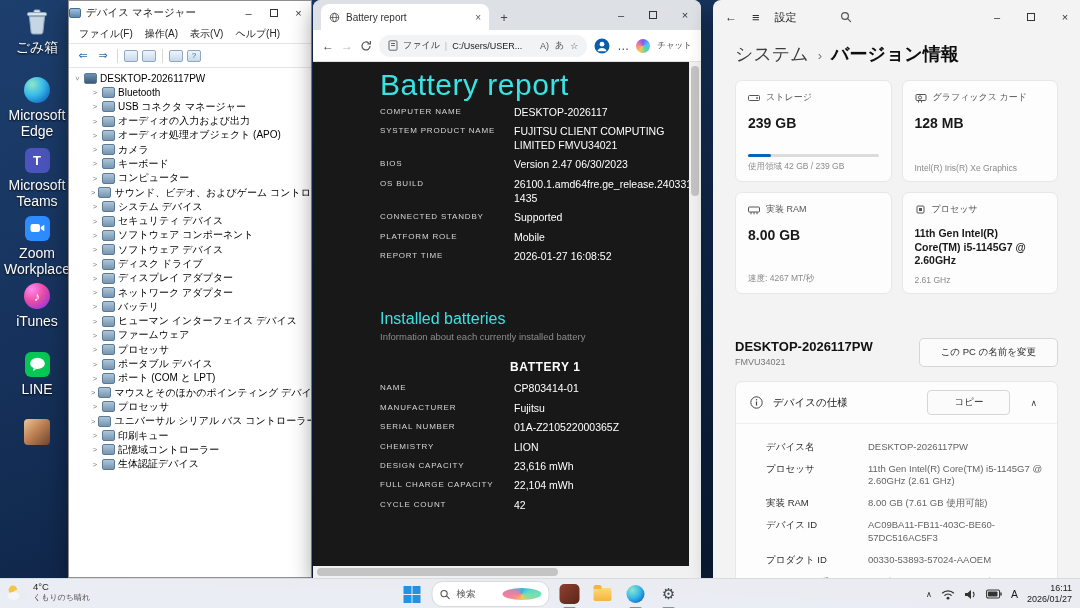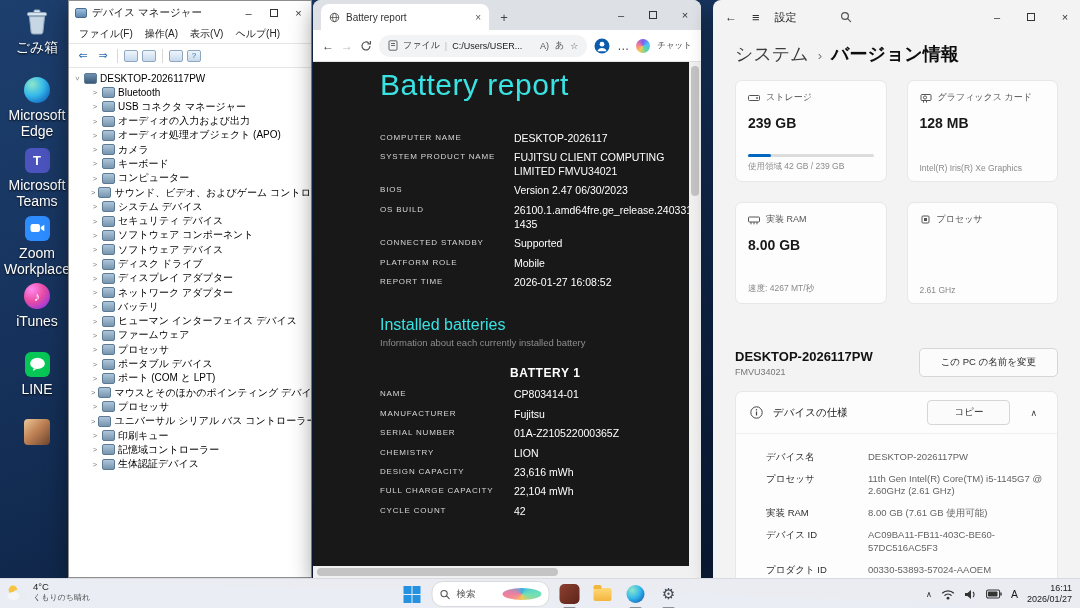--- a/index.html
+++ b/index.html
@@ -18,21 +18,21 @@
   .edge-ball { width:26px; height:26px; background:radial-gradient(circle at 32% 28%, #8ee6c9 0%, #35b9ea 45%, #1166be 85%); }
   .teams-sq { width:25px; height:25px; background:#4b53bc; color:#fff; font-weight:bold; font-size:13px; display:flex; align-items:center; justify-content:center; }
   .zoom-sq { width:25px; height:25px; background:#2d8cff; display:flex; align-items:center; justify-content:center; }
   .itunes-ball { width:26px; height:26px; background:radial-gradient(circle at 30% 25%, #ff8af0 0%, #ea4ca3 45%, #8f36e8 90%); color:#fff; font-size:13px; display:flex; align-items:center; justify-content:center; }
   .line-sq { width:25px; height:25px; background:#06c755; display:flex; align-items:center; justify-content:center; }
   .custom-sq { width:26px; height:26px; background:linear-gradient(135deg,#ecc79a 0%,#c08355 45%,#6e452f 100%); border-radius:4px; }
   
   .window { position:absolute; top:0; height:578px; box-shadow:0 8px 22px rgba(0,0,0,.4); }
   
   .dm { left:68px; width:244px; background:#fff; border:1px solid #8f8f8f; display:flex; flex-direction:column; }
-  .dm-titlebar { height:24px; display:flex; align-items:center; gap:5px; padding-left:6px; flex:none; }
+  .dm-titlebar { height:24px; display:flex; align-items:center; gap:5px; flex:none; }
   .dm-appicon { width:12px; height:10px; background:linear-gradient(#9cc0e0,#5e86ad); border:1px solid #4a6b8c; border-radius:2px; }
   .dm-title { flex:1; font-size:10.5px; color:#1a1a1a; white-space:nowrap; overflow:hidden; }
   .wctrl { display:flex; align-self:flex-start; }
   .wbtn { width:25px; height:24px; display:flex; align-items:center; justify-content:center; color:#333; font-size:11px; }
   .wbtn .box { width:8px; height:8px; border:1px solid #333; }
   .dm-menubar { height:18px; display:flex; align-items:center; padding-left:4px; flex:none; }
   .dm-menu { font-size:10px; color:#222; padding:0 6px; }
   .dm-toolbar { height:25px; border-top:1px solid #e6e6e6; border-bottom:1px solid #e6e6e6; display:flex; align-items:center; gap:4px; padding-left:6px; flex:none; }
   .tb-arrow { font-size:11px; color:#2f6fb0; width:16px; text-align:center; }
   .tb-sep { width:1px; height:14px; background:#d8d8d8; margin:0 2px; }
@@ -61,43 +61,43 @@
   .addr-right { margin-left:auto; display:flex; gap:6px; align-items:center; color:#555; font-size:9px; }
   .copilot { width:14px; height:14px; border-radius:50%; background:conic-gradient(#7a5cf0,#4cc3f7,#58d6a7,#f6c653,#f2789b,#7a5cf0); }
   .chat-label { font-size:8.5px; color:#444; }
   .br-main { flex:1; display:flex; min-height:0; }
   .page { flex:1; background:#181818; padding:6px 0 0 67px; overflow:hidden; }
   .vscroll { width:12px; background:#f1f1f1; position:relative; flex:none; }
   .vthumb { position:absolute; top:4px; left:2px; width:8px; height:130px; background:#c4c4c4; border-radius:4px; }
   .hscroll { height:12px; background:#f1f1f1; position:relative; flex:none; }
   .hthumb { position:absolute; top:2px; left:4px; width:62%; height:8px; background:#c4c4c4; border-radius:4px; }
   .rep-title { font-size:30px; font-weight:300; color:#3ae2e2; letter-spacing:.5px; }
-  .kv-block { margin-top:26px; }
+  .kv-block { }
   .kv-row { display:grid; grid-template-columns:130px 176px; column-gap:4px; padding:2.6px 0; align-items:start; }
   .kv-label { font-size:8px; letter-spacing:.8px; color:#d6d6d6; padding-top:2px; }
   .kv-value { font-size:10.5px; color:#fff; line-height:1.35; }
-  .sec-title { margin-top:24px; font-size:16px; color:#3ae2e2; }
+  .sec-title { margin-top:44px; font-size:16px; color:#3ae2e2; }
   .sec-sub { margin-top:3px; font-size:9.5px; color:#8d8d8d; }
   .bat-head { display:grid; grid-template-columns:130px 176px; margin-top:18px; padding-bottom:5px; }
   .bat-head-cell { grid-column:2; font-size:12px; font-weight:bold; letter-spacing:.6px; color:#fff; }
   
   .st { left:713px; width:367px; background:#f3f3f3; border-radius:8px 0 0 0; overflow:hidden; color:#1a1a1a; }
   .st-titlebar { height:34px; display:flex; align-items:center; gap:15px; padding:0 12px; }
   .st-back { font-size:12px; color:#333; }
   .st-burger { font-size:13px; color:#333; }
   .st-title { font-size:11px; color:#1a1a1a; }
   .st-search-ic { margin-left:28px; }
   .st-ctrl { margin-left:auto; display:flex; margin-right:-14px; }
   .st-btn { width:34px; height:32px; display:flex; align-items:center; justify-content:center; color:#333; font-size:11px; }
   .st-btn .box { width:8px; height:8px; border:1px solid #333; }
   .crumbs { margin:8px 22px 0; display:flex; align-items:baseline; gap:9px; }
   .crumb-parent { font-size:18px; color:#3c3c3c; }
   .crumb-sep { font-size:13px; color:#777; }
   .crumb-current { font-size:18px; font-weight:600; color:#0d0d0d; }
-  .cards { margin:14px 22px 0; display:grid; grid-template-columns:1fr 1fr; gap:20px; }
+  .cards { margin:14px 22px 0; display:grid; grid-template-columns:1fr 1fr; gap:10px; }
   .card { background:#fdfdfd; border:1px solid #e7e7e7; border-radius:7px; padding:10px 12px; height:102px; position:relative; overflow:hidden; }
   .card-head { display:flex; align-items:center; gap:6px; font-size:9px; color:#555; }
   .card-value { margin-top:11px; font-size:14px; font-weight:600; color:#191919; }
   .card-value.small { font-size:10.5px; line-height:1.3; }
   .card-detail { position:absolute; left:12px; right:10px; bottom:8px; font-size:8.5px; color:#8a8a8a; white-space:nowrap; overflow:hidden; }
   .pbar { position:absolute; left:12px; right:12px; bottom:24px; height:3px; background:#dcdcdc; border-radius:2px; }
   .pfill { height:100%; width:18%; background:#0067c0; border-radius:2px; }
   .devrow { margin:44px 22px 0; display:flex; align-items:center; justify-content:space-between; }
   .dev-name { font-size:13px; font-weight:bold; color:#111; }
   .dev-model { margin-top:3px; font-size:9px; color:#767676; }
@@ -626,20 +626,21 @@
     <div class="card">
       <div class="card-head">
         <span>
             <svg width="11" height="11" viewBox="0 0 11 11">
               <rect x="2" y="2" width="7" height="7" rx="1" fill="none" stroke="#555"></rect>
               <rect x="4" y="4" width="3" height="3" fill="#555"></rect>
             </svg>
           </span>
         <span>プロセッサ</span>
       </div>
+      <div class="card-value small">11th Gen Intel(R) Core(TM) i5-1145G7 @ 2.60GHz</div>
       <div class="card-detail">2.61 GHz</div>
     </div>
   </div>
   <div class="devrow">
     <div>
       <div class="dev-name">DESKTOP-2026117PW</div>
       <div class="dev-model">FMVU34021</div>
     </div>
     <button class="st-button">この PC の名前を変更</button>
   </div>

